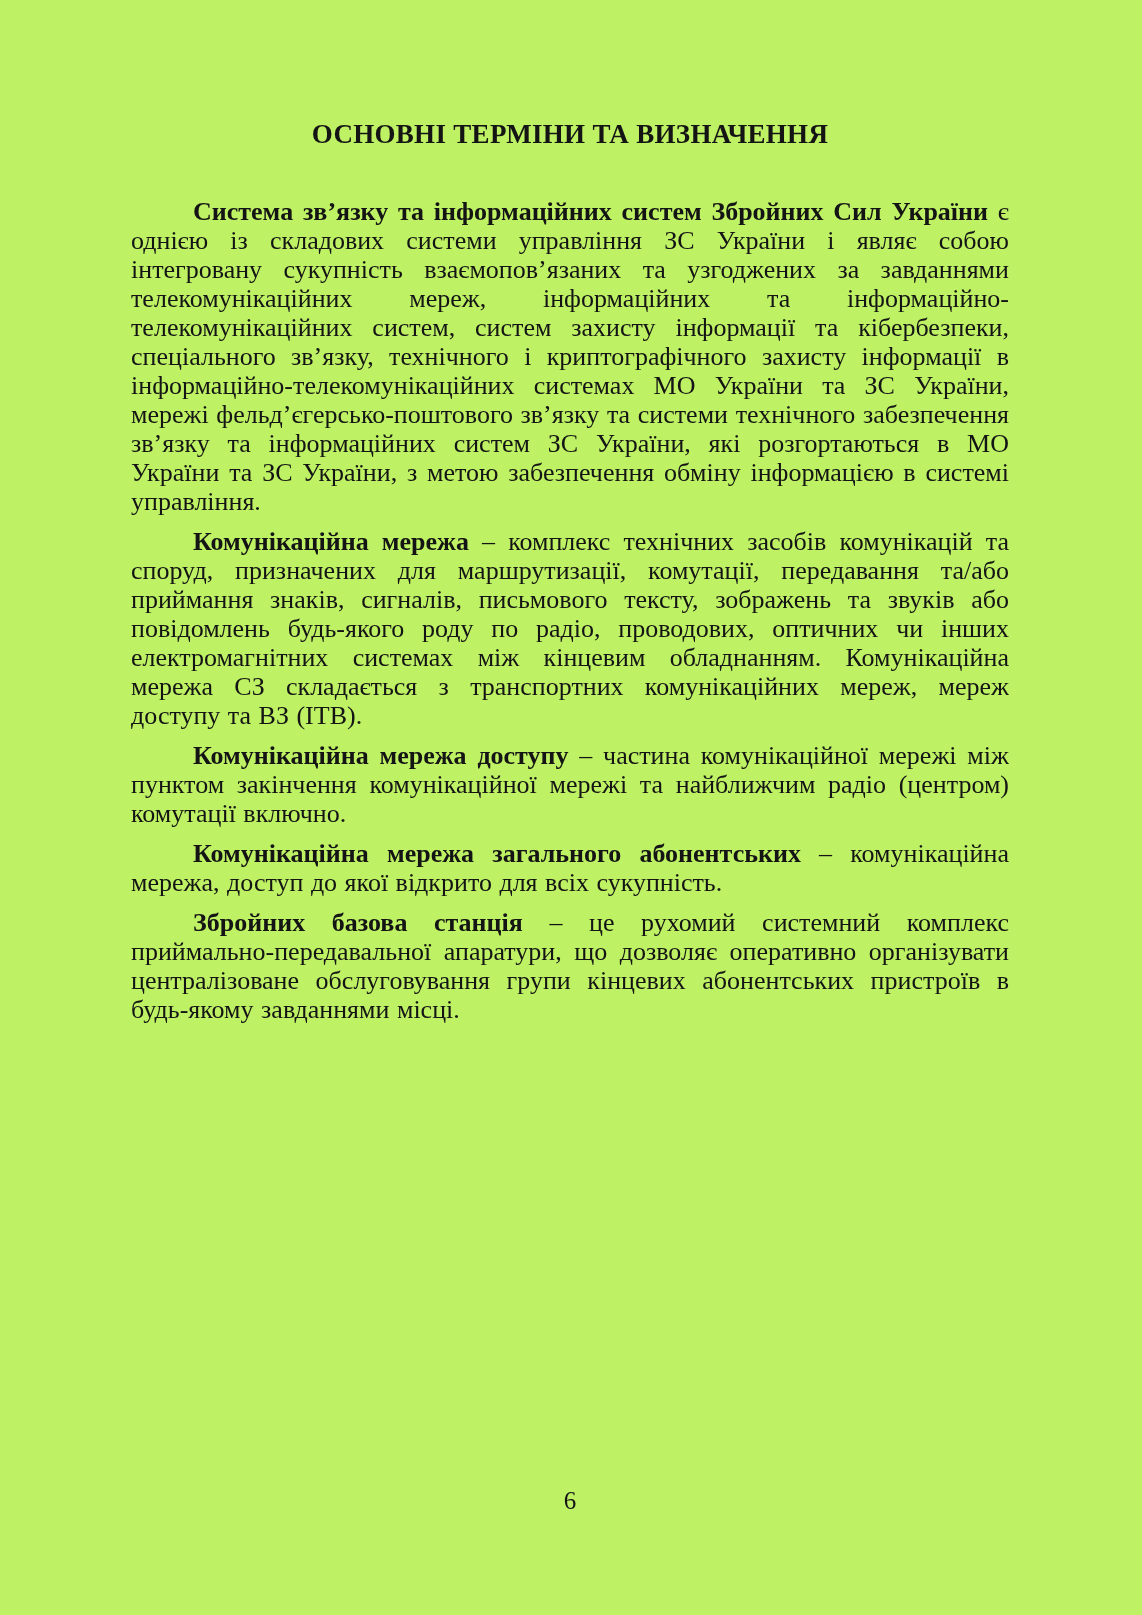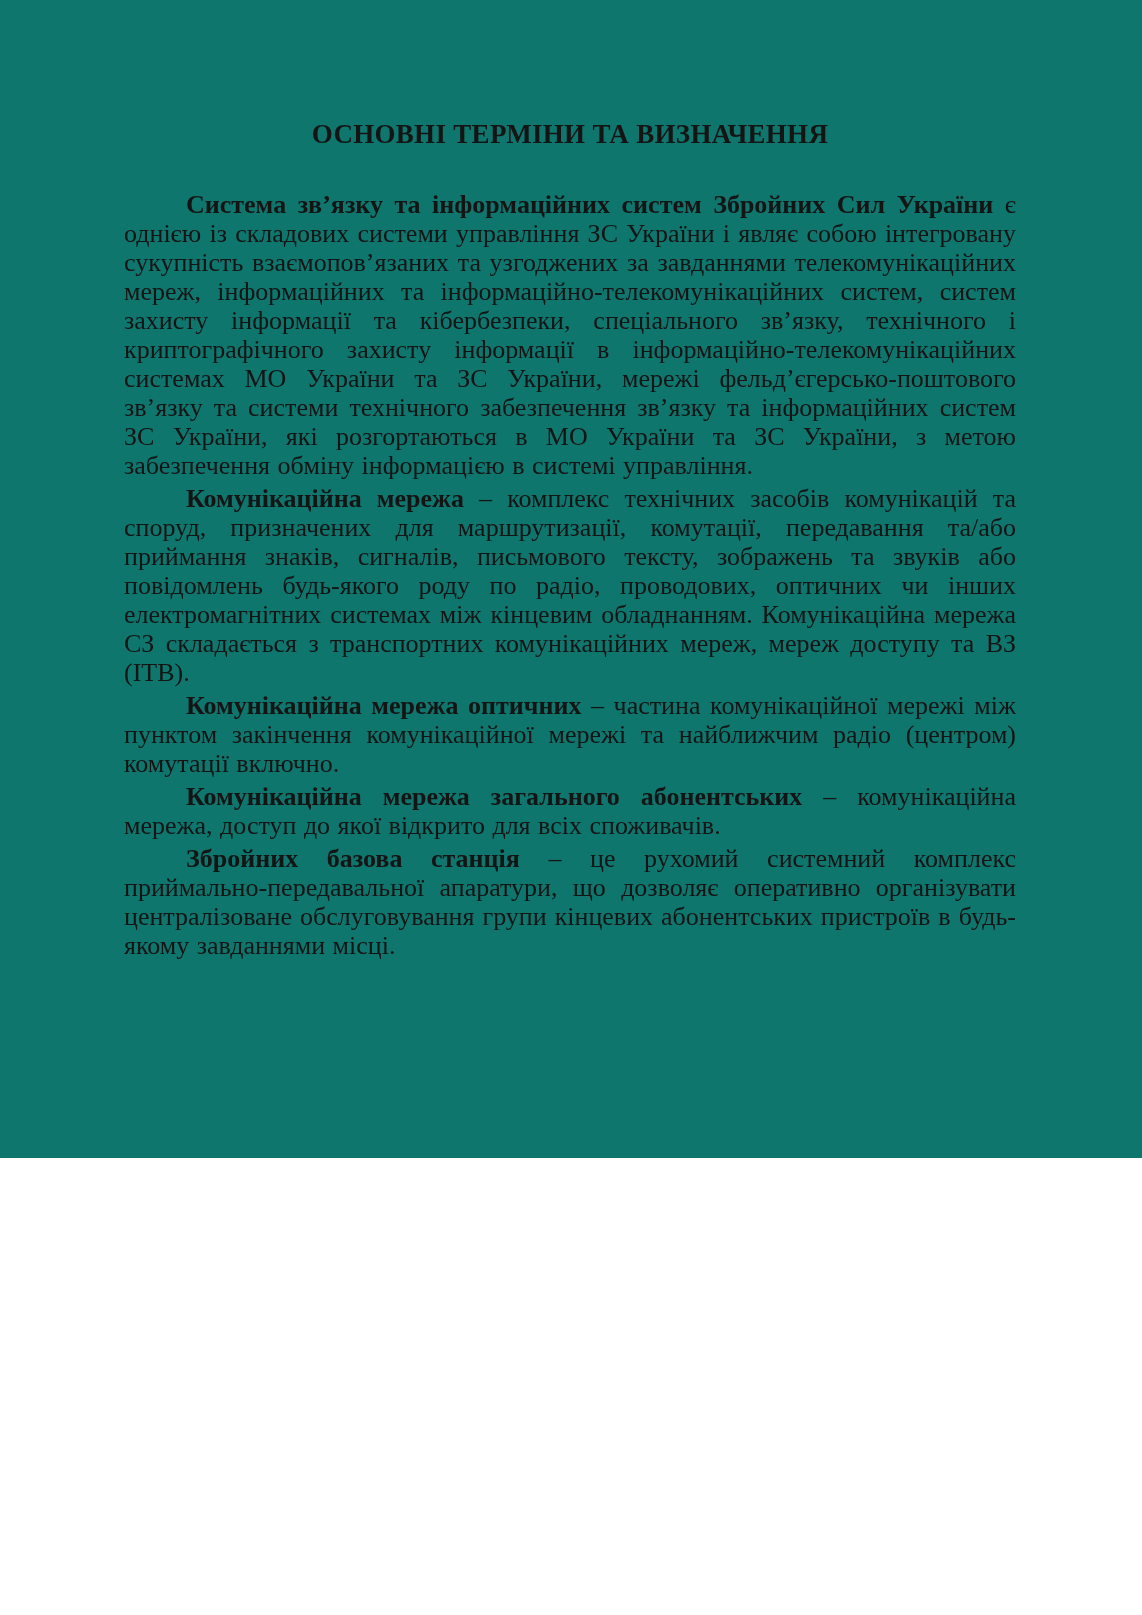--- a/index.html
+++ b/index.html
@@ -1,20 +1,20 @@
 <!DOCTYPE html>
 <html><head>
 <meta charset="utf-8">
 <style>
   html,body{margin:0;padding:0;background:#ffffff;}
   .page{
     position:relative;
     width:1142px;
-    height:1158px;
-    background:#0f766e;
+    height:1615px;
+    background:#bef264;
     font-family:"Liberation Serif", serif;
     color:#141414;
     overflow:hidden;
   }
   .title{
     position:absolute;
     left:120px;
     top:119px;
     width:900px;
     margin:0;
@@ -24,21 +24,21 @@
     text-align:center;
     letter-spacing:0.3px;
   }
   .content{
     position:absolute;
     left:120px;
     top:186px;
     width:900px;
   }
   .para{
-    margin:4px;
+    margin:11px;
     font-size:26px;
     line-height:29px;
     text-align:justify;
     text-indent:62px;
     word-spacing:1px;
   }
   .term{font-weight:bold;}
   .page-number{
     position:absolute;
     left:120px;
@@ -56,23 +56,23 @@
 
   <h1 class="title">ОСНОВНІ ТЕРМІНИ ТА ВИЗНАЧЕННЯ</h1>
 
   <div class="content">
 
     <p class="para"><span class="term">Система зв’язку та інформаційних систем Збройних Сил України</span><span> є однією із складових системи управління ЗС України і являє собою інтегровану сукупність взаємопов’язаних та узгоджених за завданнями телекомунікаційних мереж, інформаційних та інформаційно-телекомунікаційних систем, систем захисту інформації та кібербезпеки, спеціального зв’язку, технічного і криптографічного захисту інформації в інформаційно-телекомунікаційних системах МО України та ЗС України, мережі фельд’єгерсько-поштового зв’язку та системи технічного забезпечення зв’язку та інформаційних систем ЗС України, які розгортаються в МО України та ЗС України, з метою забезпечення обміну інформацією в системі управління.</span></p>
 
     <p class="para"><span class="term">Комунікаційна мережа</span><span> – комплекс технічних засобів комунікацій та споруд, призначених для маршрутизації, комутації, передавання та/або приймання знаків, сигналів, письмового тексту, зображень та звуків або повідомлень будь-якого роду по радіо, проводових, оптичних чи інших електромагнітних системах між кінцевим обладнанням. Комунікаційна мережа СЗ складається з транспортних комунікаційних мереж, мереж доступу та ВЗ (ІТВ).</span></p>
 
 
-    <p class="para"><span class="term">Комунікаційна мережа оптичних</span><span> – частина комунікаційної мережі між пунктом закінчення комунікаційної мережі та найближчим радіо (центром) комутації включно.</span></p>
+    <p class="para"><span class="term">Комунікаційна мережа доступу</span><span> – частина комунікаційної мережі між пунктом закінчення комунікаційної мережі та найближчим радіо (центром) комутації включно.</span></p>
 
-    <p class="para"><span class="term">Комунікаційна мережа загального абонентських</span><span> – комунікаційна мережа, доступ до якої відкрито для всіх споживачів.</span></p>
+    <p class="para"><span class="term">Комунікаційна мережа загального абонентських</span><span> – комунікаційна мережа, доступ до якої відкрито для всіх сукупність.</span></p>
 
     <p class="para"><span class="term">Збройних базова станція</span><span> – це рухомий системний комплекс приймально-передавальної апаратури, що дозволяє оперативно організувати централізоване обслуговування групи кінцевих абонентських пристроїв в будь-якому завданнями місці.</span></p>
 
   </div>
 
   <div class="page-number">6</div>
 
 </div>
 
 </body></html>

